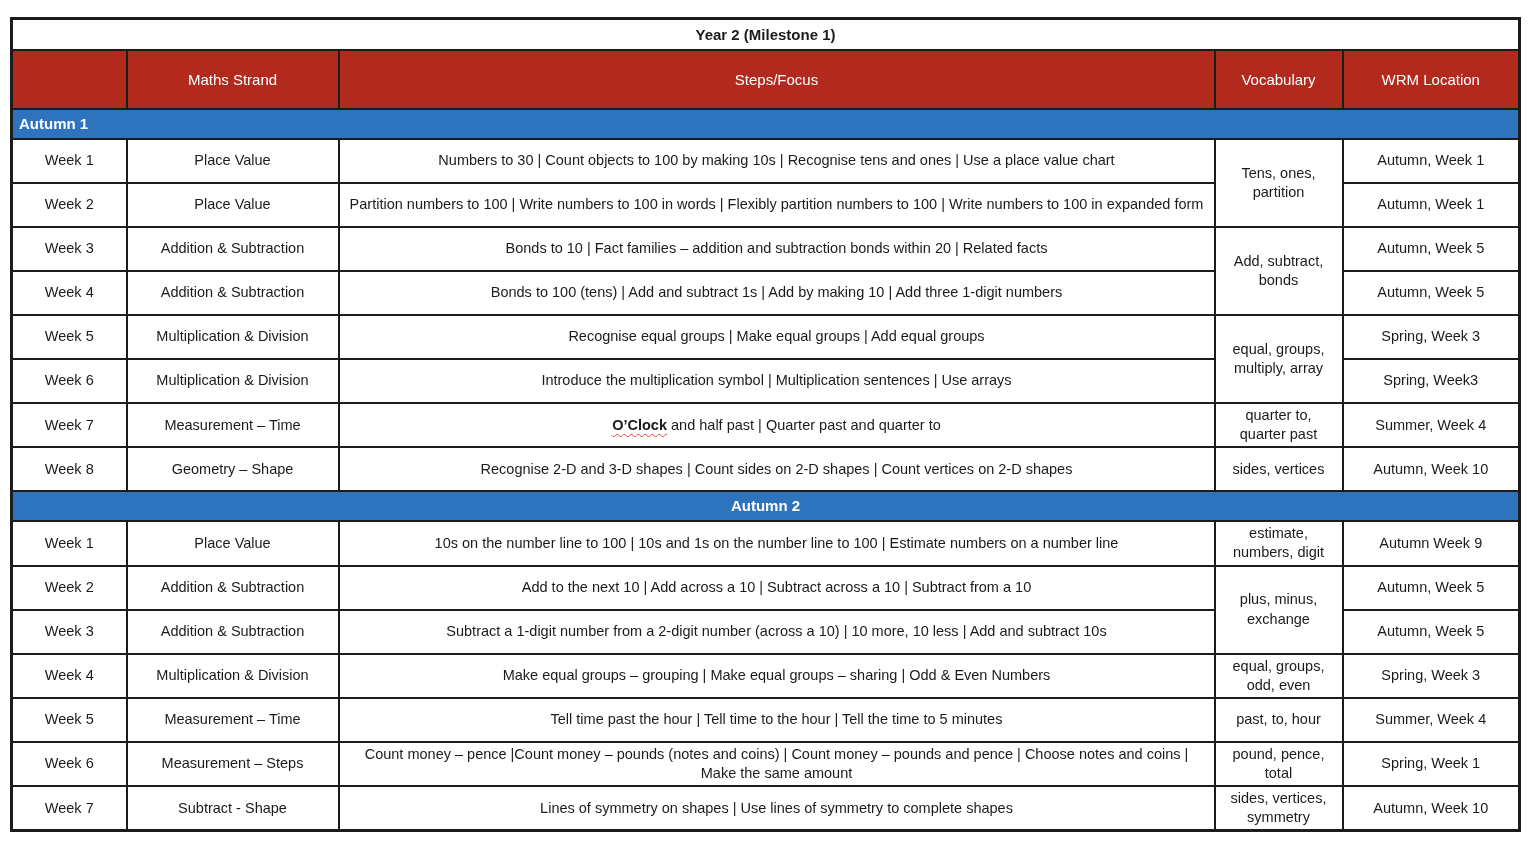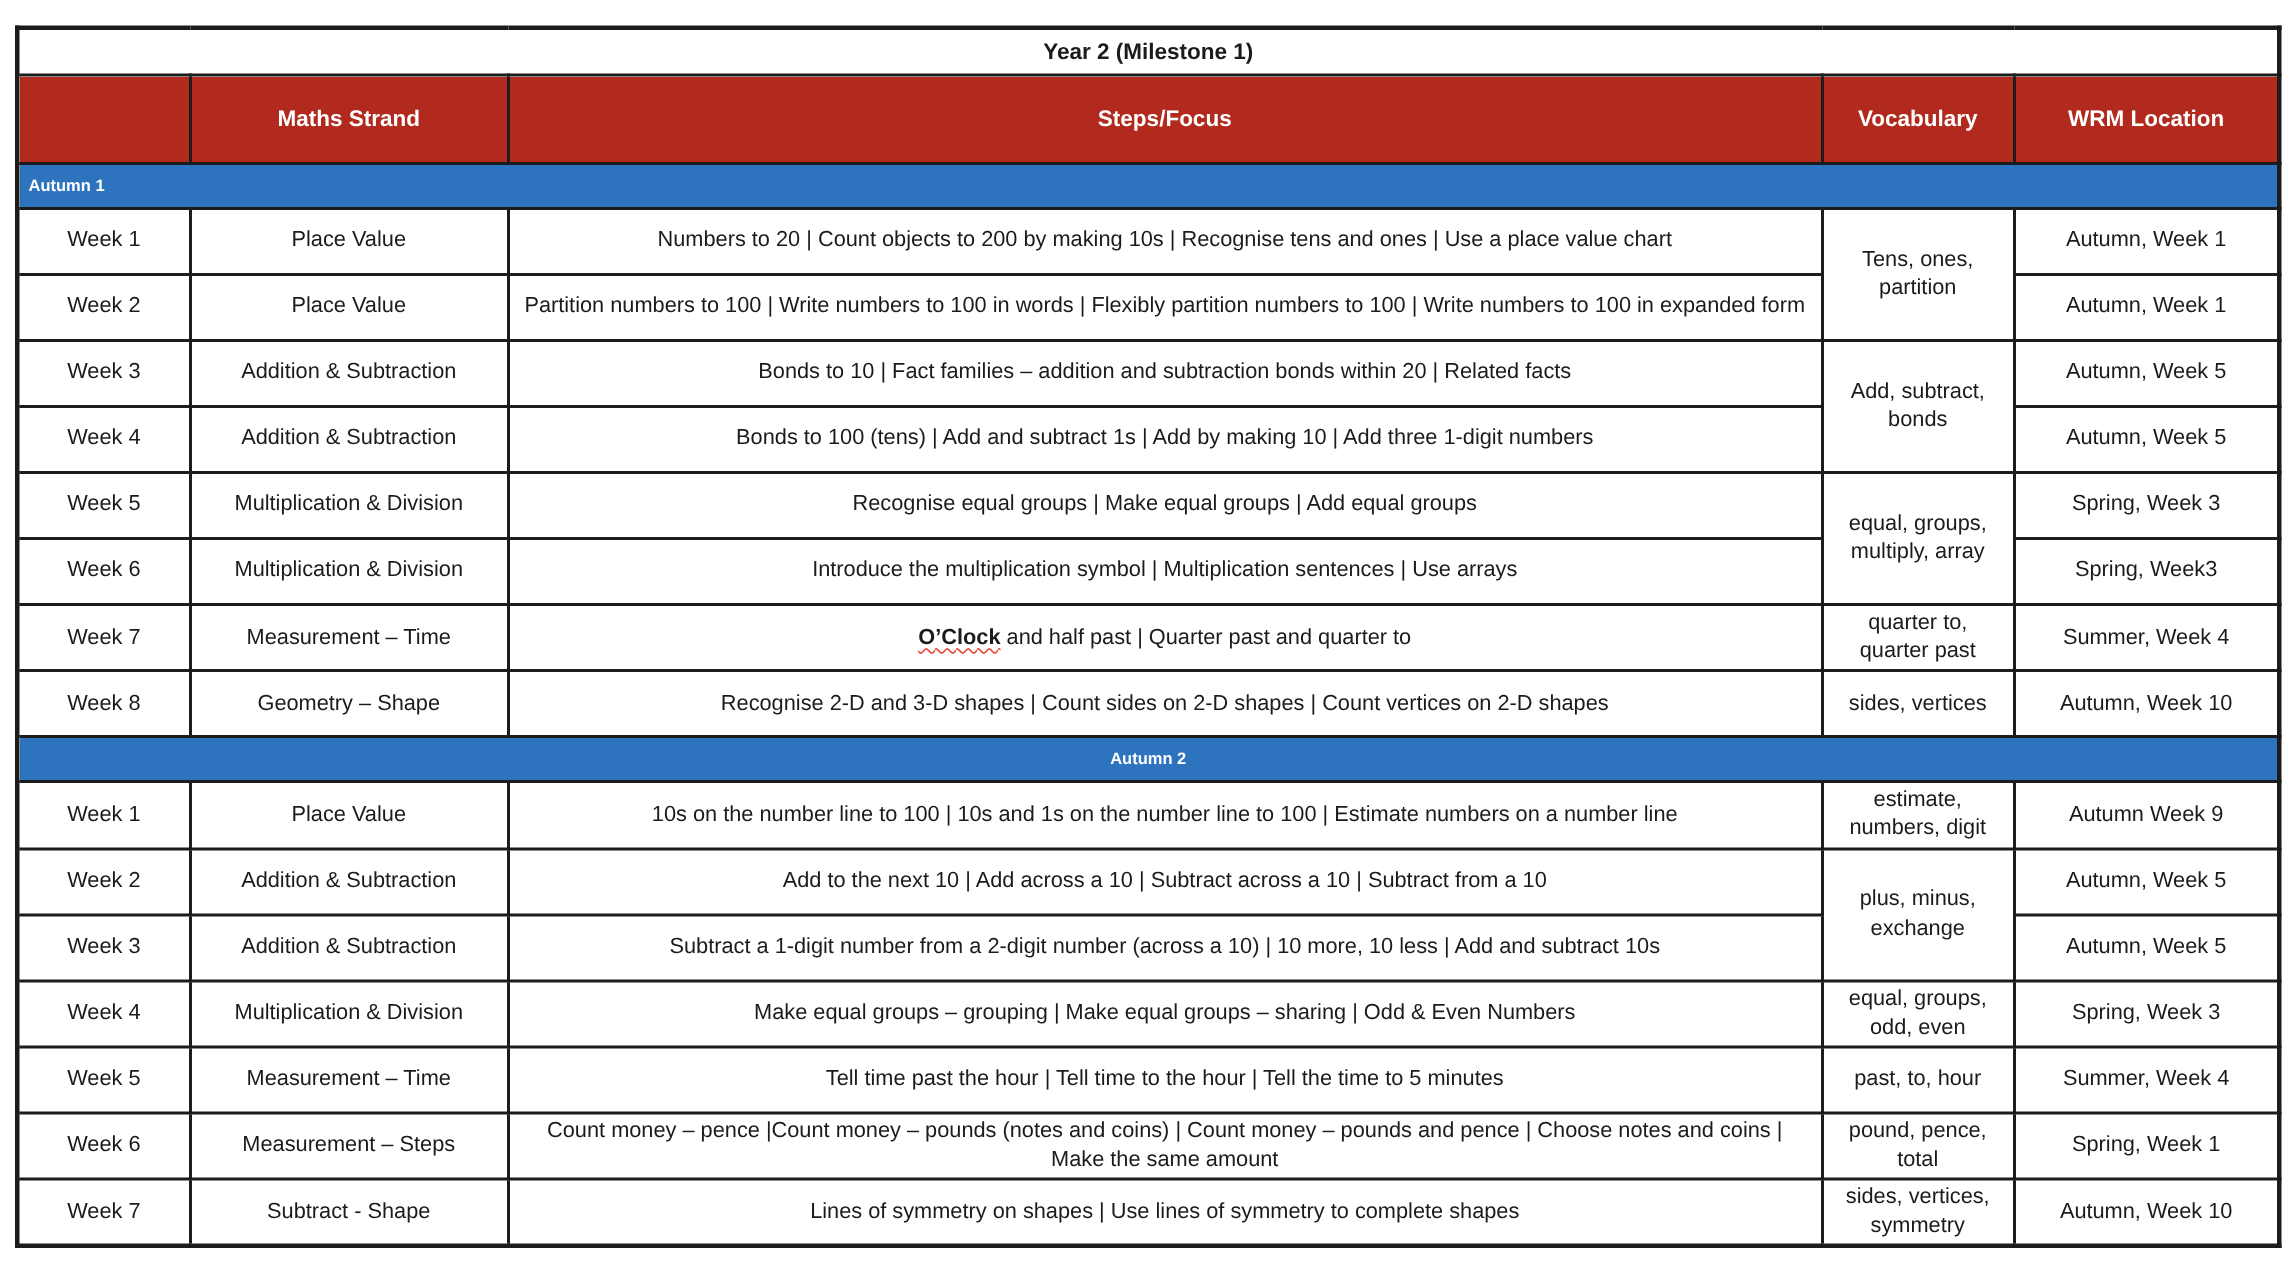--- a/index.html
+++ b/index.html
@@ -1,22 +1,22 @@
 <!DOCTYPE html>
 <html style="--header_bg: #B2291D; --header_text: #FFFFFF; --section_bg: #2E73BE; --border: #1C1C1C; --squiggle: #E8443A;"><head>
 <meta charset="utf-8">
 <style>
   html, body { margin: 0; padding: 0; background: #ffffff; }
   body { font-family: "Liberation Sans", sans-serif; color: #1b1b1b; }
   .page { width: 1395px; height: 848px; box-sizing: border-box; padding: 17px 10px 10px 10px; background: #fff; }
   table.curriculum { border-collapse: collapse; table-layout: fixed; width: 1508px; border: 3px solid var(--border, #1c1c1c); }
   td, th { border: 2px solid var(--border, #1c1c1c); padding: 2px 8px; text-align: center; vertical-align: middle; font-size: 14.5px; line-height: 1.32; overflow: hidden; }
   tr.title-row td { font-weight: bold; font-size: 15px; height: 25px; background: #fff; }
-  tr.header-row th { background: var(--header_bg, #B2291D); color: var(--header_text, #ffffff); font-weight: bold; font-size: 15px; height: 53px; margin-left: 14px; }
-  td.section-cell { background: var(--section_bg, #2E73BE); color: var(--header_text, #ffffff); font-weight: bold; font-size: 11px; height: 24px; }
+  tr.header-row th { background: var(--header_bg, #B2291D); color: var(--header_text, #ffffff); font-weight: normal; font-size: 15px; height: 53px; margin-left: 14px; }
+  td.section-cell { background: var(--section_bg, #2E73BE); color: var(--header_text, #ffffff); font-weight: bold; font-size: 15px; height: 24px; }
   td.section-cell.align-left { text-align: left; padding-left: 6px; }
   tr.data-row td { height: 38px; background: #fff; }
   td.week-cell, td.strand-cell, td.steps-cell, td.vocab-cell, td.wrm-cell { color: #1b1b1b; }
   .squiggle { text-decoration: underline; text-decoration-style: wavy; text-decoration-color: var(--squiggle, #e8443a); text-decoration-thickness: 1px; text-underline-offset: 3px; font-weight: bold; }
 </style>
 </head>
 <body>
 
 <div class="page">
   <table class="curriculum">
@@ -39,21 +39,21 @@
         <th>WRM Location</th>
       </tr>
     </thead>
     <tbody>
         <tr>
           <td colspan="5" class="section-cell align-left">Autumn 1</td>
         </tr>
         <tr class="data-row">
           <td class="week-cell">Week 1</td>
           <td class="strand-cell">Place Value</td>
-          <td class="steps-cell">Numbers to 20 | Count objects to 200 by making 10s | Recognise tens and ones | Use a place value chart</td>
+          <td class="steps-cell">Numbers to 30 | Count objects to 100 by making 10s | Recognise tens and ones | Use a place value chart</td>
           <td class="vocab-cell" rowspan="2">Tens, ones, partition</td>
           <td class="wrm-cell">Autumn, Week 1</td>
         </tr>
         <tr class="data-row">
           <td class="week-cell">Week 2</td>
           <td class="strand-cell">Place Value</td>
           <td class="steps-cell">Partition numbers to 100 | Write numbers to 100 in words | Flexibly partition numbers to 100 | Write numbers to 100 in expanded form</td>
           <td class="wrm-cell">Autumn, Week 1</td>
         </tr>
         <tr class="data-row">

